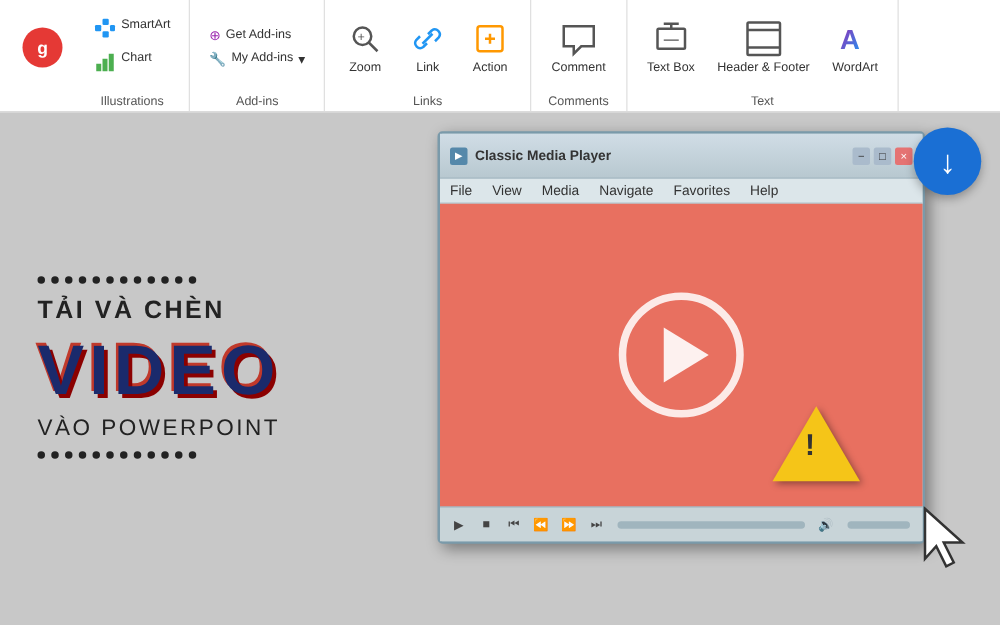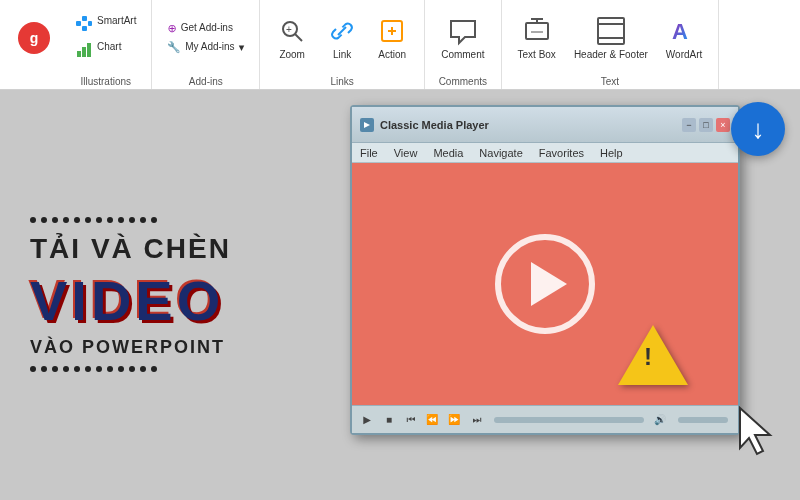--- a/index.html
+++ b/index.html
@@ -143,21 +143,21 @@
       margin-bottom: 2px;
     }
     .dot {
       width: 6px;
       height: 6px;
       background: #222;
       border-radius: 50%;
     }
 
     .tai-va-chen {
-      font-size: 28px;
+      font-size: 20px;
       font-weight: 900;
       color: #222;
       letter-spacing: 2px;
       font-family: 'Arial Black', Arial, sans-serif;
       text-transform: uppercase;
       text-align: center;
     }
 
     .video-text {
       font-size: 56px;
@@ -165,21 +165,21 @@
       color: #1a2a6c;
       font-family: 'Arial Black', Arial, sans-serif;
       letter-spacing: 4px;
       text-shadow: 3px 3px 0 #8b0000, -2px -2px 0 #c0392b;
       text-transform: uppercase;
       line-height: 1;
     }
 
     .vao-powerpoint {
       font-size: 18px;
-      font-weight: 700;
+      font-weight: 400;
       color: #222;
       letter-spacing: 2px;
       font-family: 'Arial Black', Arial, sans-serif;
       text-transform: uppercase;
     }
 
     
     .media-player {
       position: absolute;
       right: 60px;

